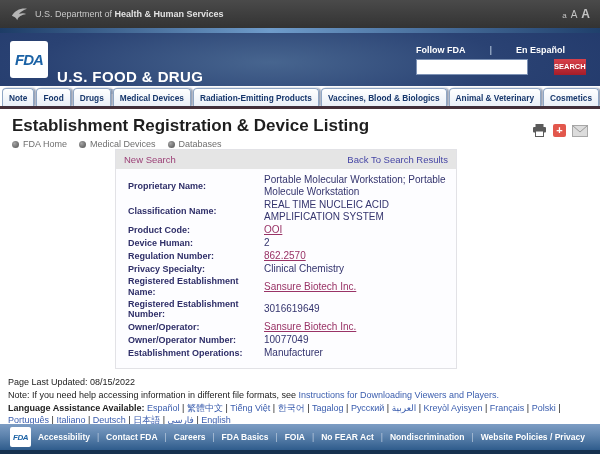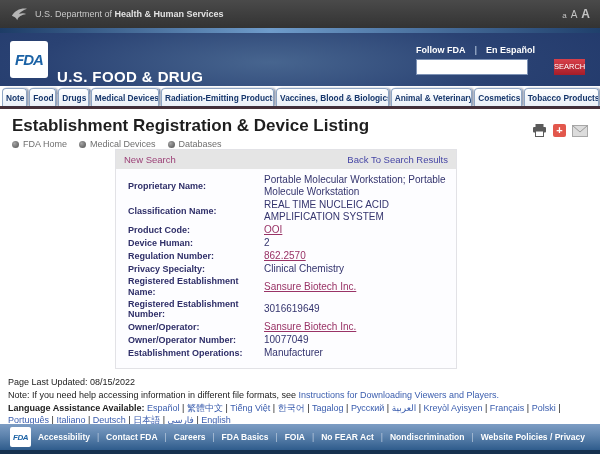--- a/index.html
+++ b/index.html
@@ -40,29 +40,29 @@
   .fda-logo-box {
     width: 38px; height: 37px; background: #fff; border-radius: 3px;
     display: flex; align-items: center; justify-content: center;
     color: #1b62a5; font-weight: bold; font-size: 15px; font-style: italic;
     letter-spacing: -1px;
   }
   .fda-banner-text { margin-left: 9px; color: #fff; margin-top: 44px; }
   .fda-banner-text .l1 { font-size: 15px; font-weight: bold; letter-spacing: .4px; }
   .fda-banner-text .l2 { font-size: 7.5px; letter-spacing: 3px; color: #c9d4e6; margin-top: 2px; font-weight: bold; }
   .header-right { margin-left: auto; margin-right: 16px; width: 158px; }
-  .follow-row { display: flex; gap: 9px; justify-content: flex-start; font-size: 9px; font-weight: bold; margin-bottom: 4px; }
+  .follow-row { display: flex; gap: 24px; justify-content: flex-start; font-size: 9px; font-weight: bold; margin-bottom: 4px; }
   .follow-row a { color: #fff; text-decoration: none; }
   .follow-row .divider { color: #9fb2cd; }
   .search-row { display: flex; }
   .search-input { width: 112px; height: 16px; border: 1px solid #7d92b5; background: #fff; font-size: 9px; padding: 0 3px; }
   .search-btn {
     width: 43px; height: 16px; border: none; cursor: pointer;
     background: linear-gradient(#d8404a, #a51d29);
-    color: #fff; font-size: 7.5px; font-weight: normal; font-family: inherit; margin-left: 26px;
+    color: #fff; font-size: 7.5px; font-weight: bold; font-family: inherit; margin-left: 26px;
   }
 
   
   .nav-bar { background: #ffffff; border-bottom: 3px solid #463039; height: 23px; }
   .nav-tabs { display: flex; height: 20px; padding: 2px 1px 0 2px; gap: 2px; }
   .nav-tab {
     flex: 1 1 auto; text-align: center; white-space: nowrap;
     background: linear-gradient(#ffffff, #e9eff7);
     border: 1px solid #8fa6c4; border-bottom: none;
     border-radius: 4px 4px 0 0;
@@ -170,21 +170,20 @@
 <div class="nav-bar">
   <div class="nav-tabs">
       <a class="nav-tab" href="#">Note</a>
       <a class="nav-tab" href="#">Food</a>
       <a class="nav-tab" href="#">Drugs</a>
       <a class="nav-tab" href="#">Medical Devices</a>
       <a class="nav-tab" href="#">Radiation-Emitting Products</a>
       <a class="nav-tab" href="#">Vaccines, Blood &amp; Biologics</a>
       <a class="nav-tab" href="#">Animal &amp; Veterinary</a>
       <a class="nav-tab" href="#">Cosmetics</a>
-      <a class="nav-tab" href="#">Tobacco Products</a>
     </div>
 </div>
 
 <div class="title-row">
   <div>
     <div class="page-title">Establishment Registration &amp; Device Listing</div>
     <div class="breadcrumb">
         <span class="crumb">FDA Home</span>
         <span class="crumb">Medical Devices</span>
         <span class="crumb">Databases</span>

